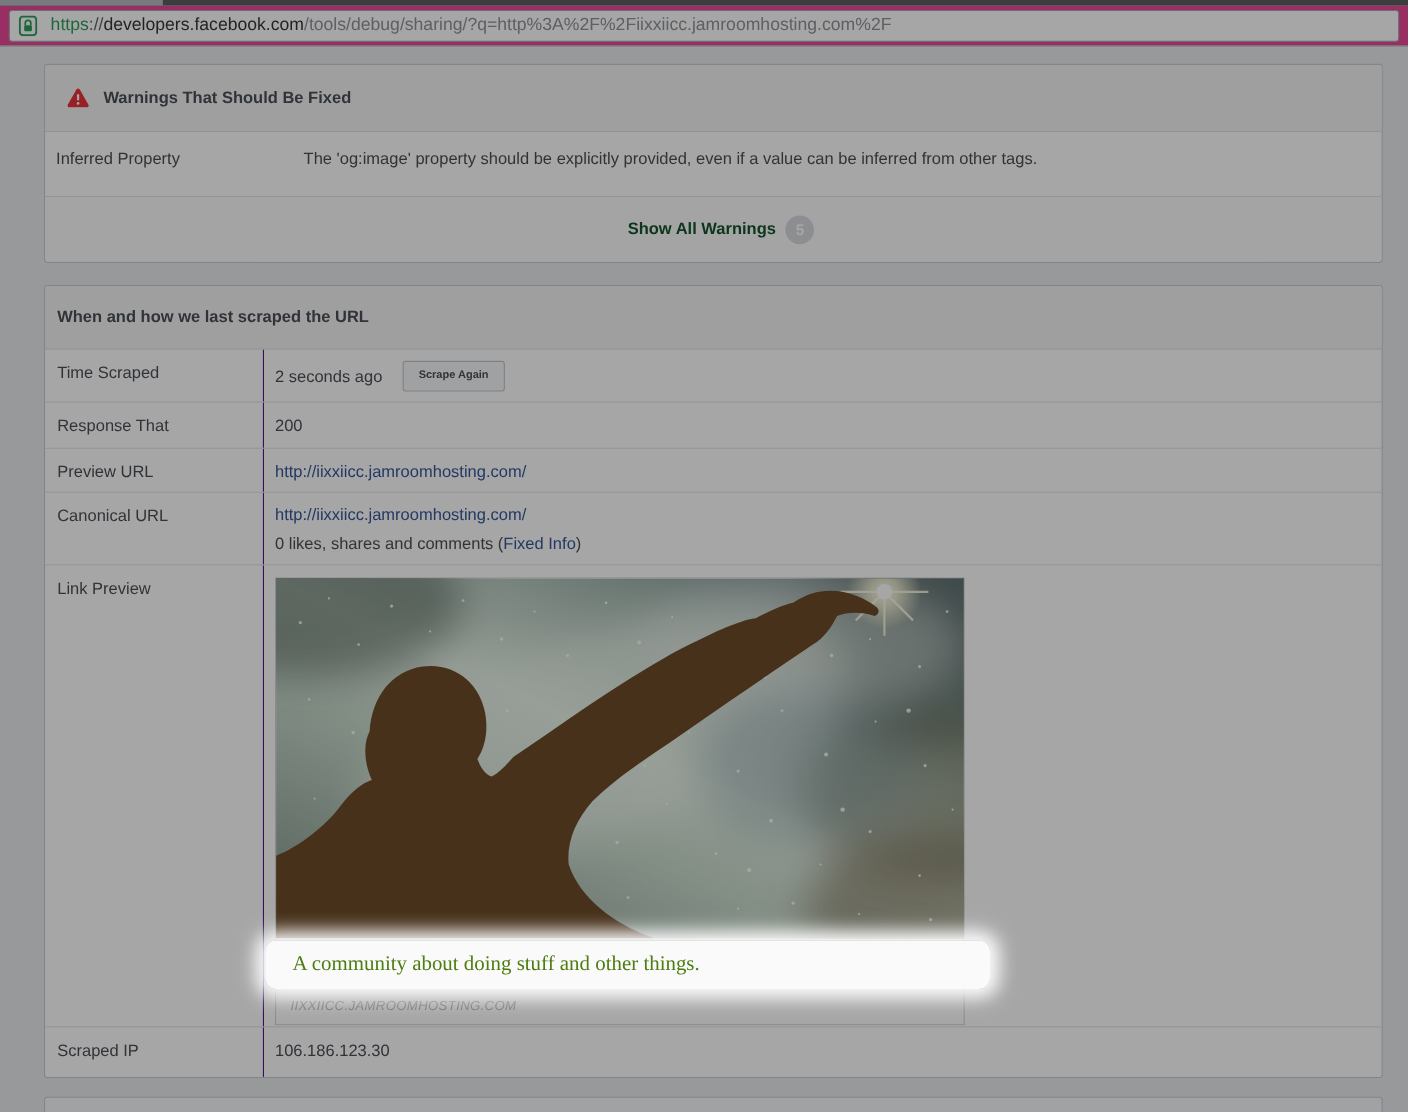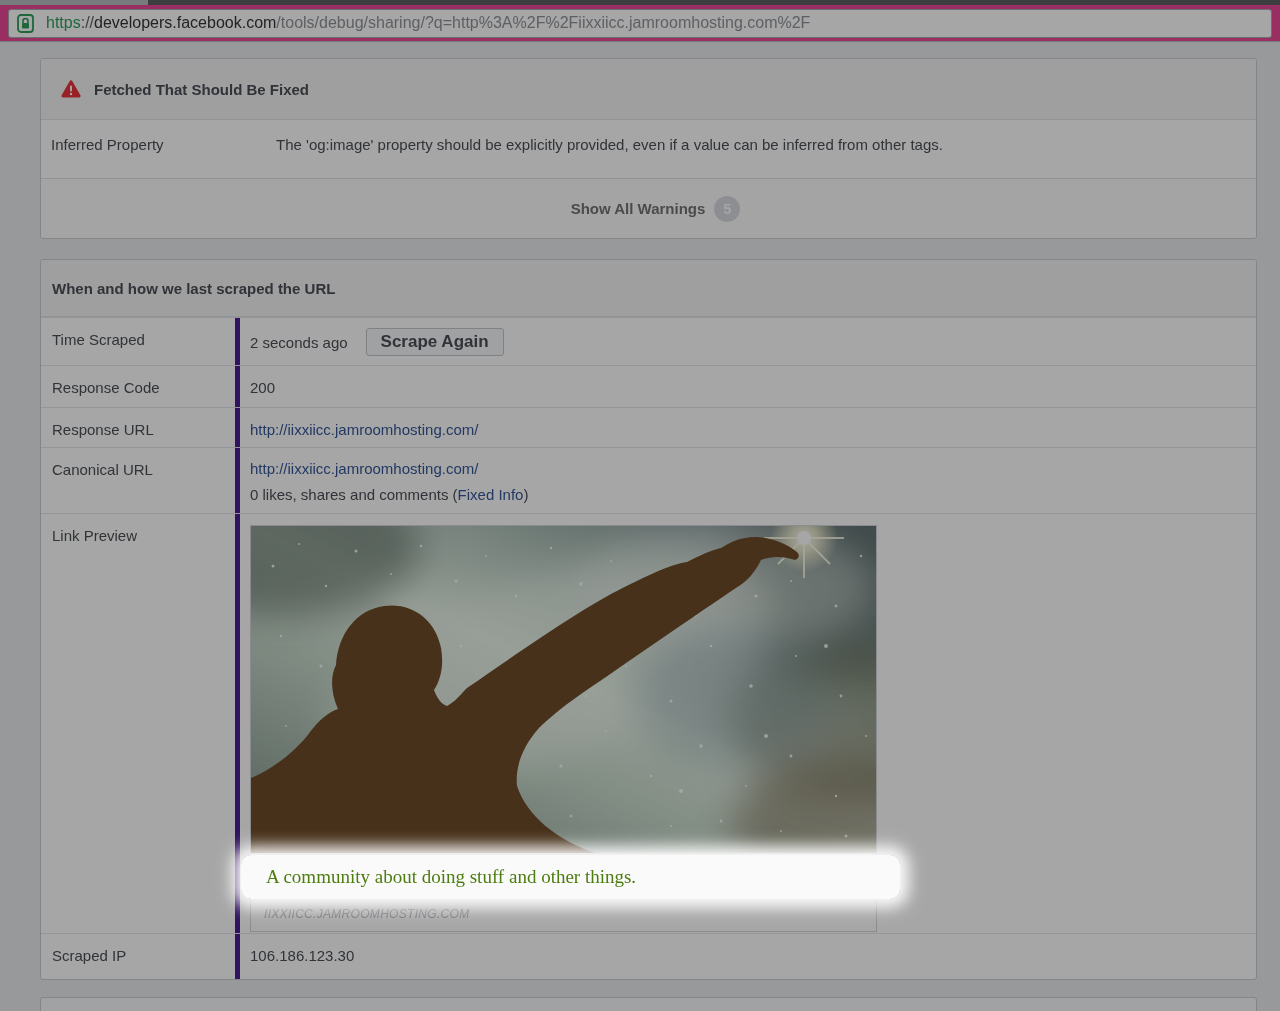--- a/index.html
+++ b/index.html
@@ -24,33 +24,33 @@
   .card-header .hdr-title{font-size:15px;font-weight:bold;color:#4b4f56;}
 
   
   .warn-card{margin-bottom:20px;}
   .warn-card .card-header{height:60px;padding-left:20px;}
   .warn-icon{width:20px;height:18px;margin-right:13px;flex:0 0 auto;}
   .warn-row{display:flex;min-height:58px;box-sizing:border-box;font-size:15px;color:#4b4f56;}
   .warn-row .w-label{width:235px;flex:0 0 auto;padding:16px 10px 0 10px;box-sizing:border-box;}
   .warn-row .w-msg{flex:1;padding:16px 20px 0 0;}
   .warn-footer{height:59px;border-top:1px solid #dfe2e6;background:#fcfcfd;display:flex;align-items:center;justify-content:center;border-radius:0 0 3px 3px;cursor:pointer;}
-  .warn-footer .sa-label{font-size:15px;font-weight:bold;color:#737373;margin-left:14px;}
+  .warn-footer .sa-label{font-size:15px;font-weight:bold;color:#14532d;margin-left:14px;}
   .count-badge{width:26px;height:26px;border-radius:50%;background:#d8dbdf;color:#ffffff;font-size:14px;font-weight:bold;display:flex;align-items:center;justify-content:center;margin-left:9px;}
 
   
   .scrape-card .card-header{height:56px;padding-left:11px;}
   .srow{display:flex;border-top:1px solid #e4e6e9;box-sizing:border-box;font-size:15px;color:#4b4f56;}
   .srow:first-of-type{border-top:none;}
-  .srow .s-label{width:199px;flex:0 0 auto;padding:13px 10px 0 11px;box-sizing:border-box;border-right:5px solid #4c1d95;color:#4b5056;}
+  .srow .s-label{width:199px;flex:0 0 auto;padding:13px 10px 0 11px;box-sizing:border-box;border-right:1px solid #4c1d95;color:#4b5056;}
   .srow .s-value{flex:1;padding:13px 20px 0 10px;box-sizing:border-box;}
   .row-time{min-height:48px;}
   .row-time .s-value{padding-top:10px;}
   .time-wrap{display:flex;align-items:center;height:28px;}
-  .btn{margin-left:18px;height:28px;line-height:26px;padding:0 14px;background:#f6f7f9;border:1px solid #c3c7cc;border-radius:3px;font-size:17px;font-weight:bold;color:#4b4f56;box-sizing:border-box;cursor:pointer;}
+  .btn{margin-left:18px;height:28px;line-height:26px;padding:0 14px;background:#f6f7f9;border:1px solid #c3c7cc;border-radius:3px;font-size:10px;font-weight:bold;color:#4b4f56;box-sizing:border-box;cursor:pointer;}
   .row-response{min-height:42px;}
   .row-fetched{min-height:40px;}
   .row-canonical{min-height:66px;}
   .row-canonical .s-value{padding-top:12px;}
   .row-preview{min-height:420px;}
   .row-preview .s-value{padding-top:11px;}
   .row-serverip{min-height:46px;}
   a.link{color:#365899;text-decoration:none;}
   .likes-line{margin-top:9px;}
 
@@ -89,21 +89,21 @@
 
   <div class="content">
 
     <div class="card warn-card">
       <div class="card-header">
         <svg class="warn-icon" viewBox="0 0 20 18">
           <path d="M8.6 1.2 L0.6 15.2 a1.6 1.6 0 0 0 1.4 2.4 h16 a1.6 1.6 0 0 0 1.4 -2.4 L11.4 1.2 a1.6 1.6 0 0 0 -2.8 0 Z" fill="#e8343c"></path>
           <rect x="9" y="5.4" width="2" height="6" rx="1" fill="#ffffff"></rect>
           <circle cx="10" cy="14" r="1.2" fill="#ffffff"></circle>
         </svg>
-        <span class="hdr-title">Fetched That Should Be Fixed</span>
+        <span class="hdr-title">Warnings That Should Be Fixed</span>
       </div>
       <div class="warn-row">
         <div class="w-label">Inferred Property</div>
         <div class="w-msg">The 'og:image' property should be explicitly provided, even if a value can be inferred from other tags.</div>
       </div>
       <div class="warn-footer">
         <span class="sa-label">Show All Warnings</span>
         <span class="count-badge">5</span>
       </div>
     </div>
@@ -117,26 +117,26 @@
         <div class="s-label">Time Scraped</div>
         <div class="s-value">
           <div class="time-wrap">
             <span>2 seconds ago</span>
             <button class="btn">Scrape Again</button>
           </div>
         </div>
       </div>
 
       <div class="srow row-response">
-        <div class="s-label">Response Code</div>
+        <div class="s-label">Response That</div>
         <div class="s-value">200</div>
       </div>
 
       <div class="srow row-fetched">
-        <div class="s-label">Response URL</div>
+        <div class="s-label">Preview URL</div>
         <div class="s-value">
           <a class="link" href="#">http://iixxiicc.jamroomhosting.com/</a>
         </div>
       </div>
 
       <div class="srow row-canonical">
         <div class="s-label">Canonical URL</div>
         <div class="s-value">
           <a class="link" href="#">http://iixxiicc.jamroomhosting.com/</a>
           <div class="likes-line"><span>0 likes, shares and comments (</span><a class="link" href="#">Fixed Info</a><span>)</span></div>

